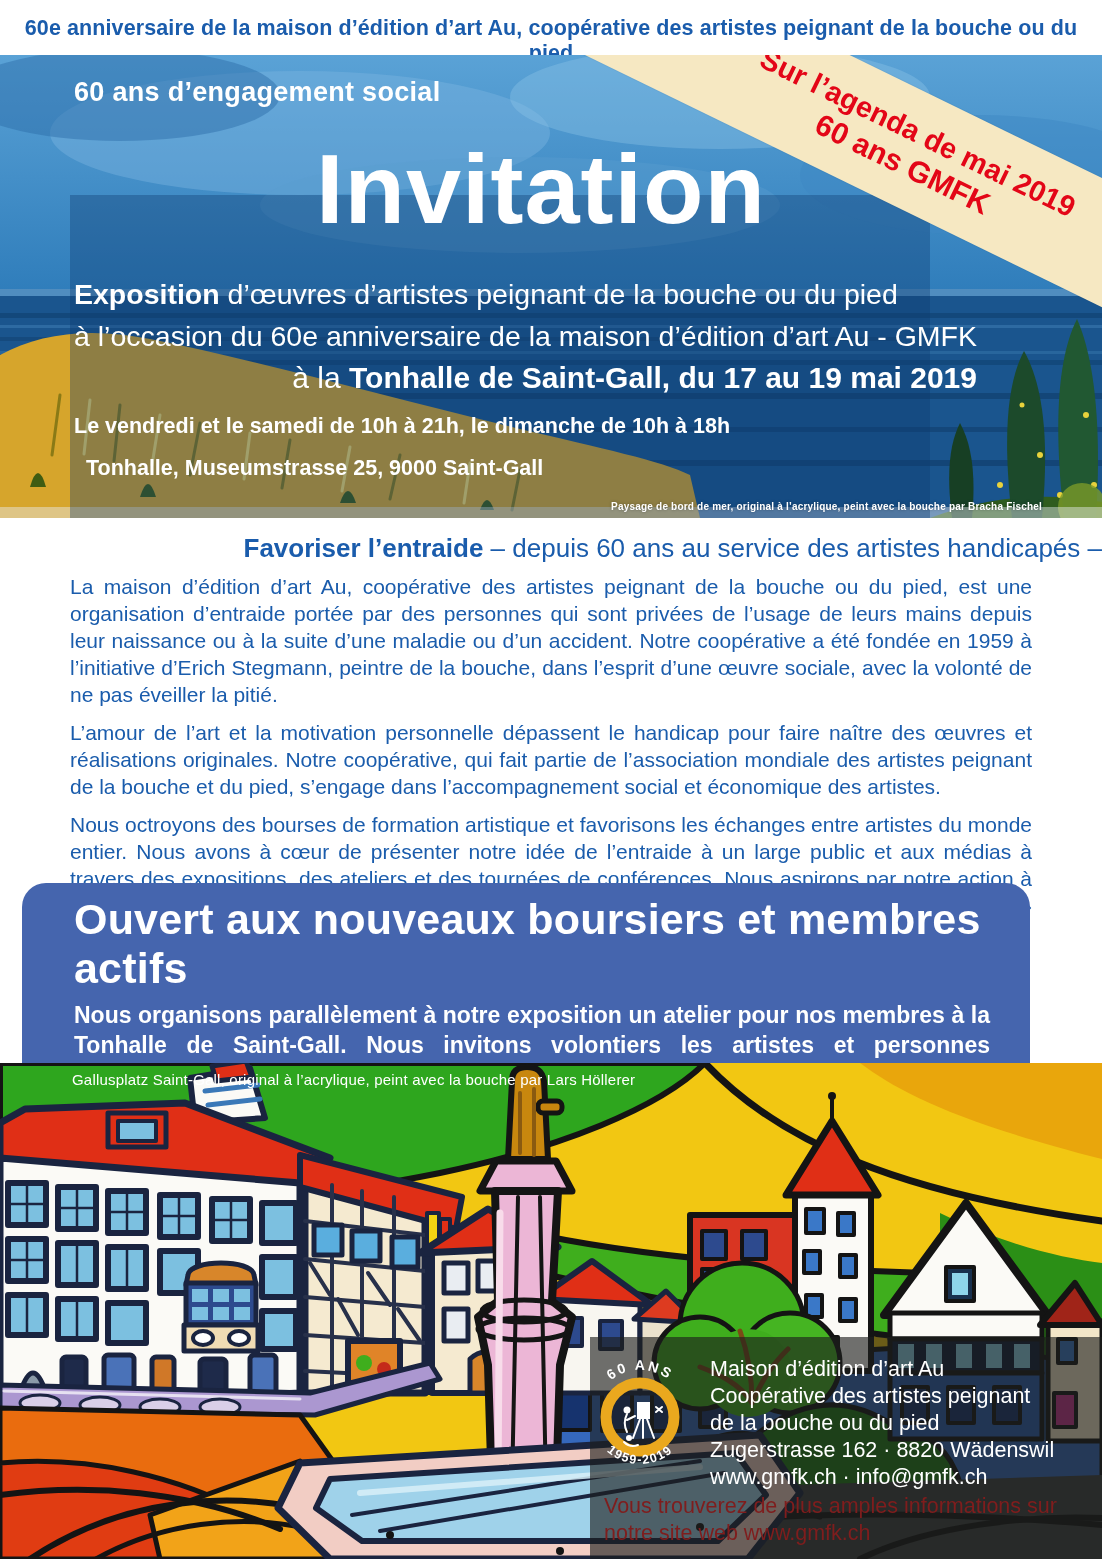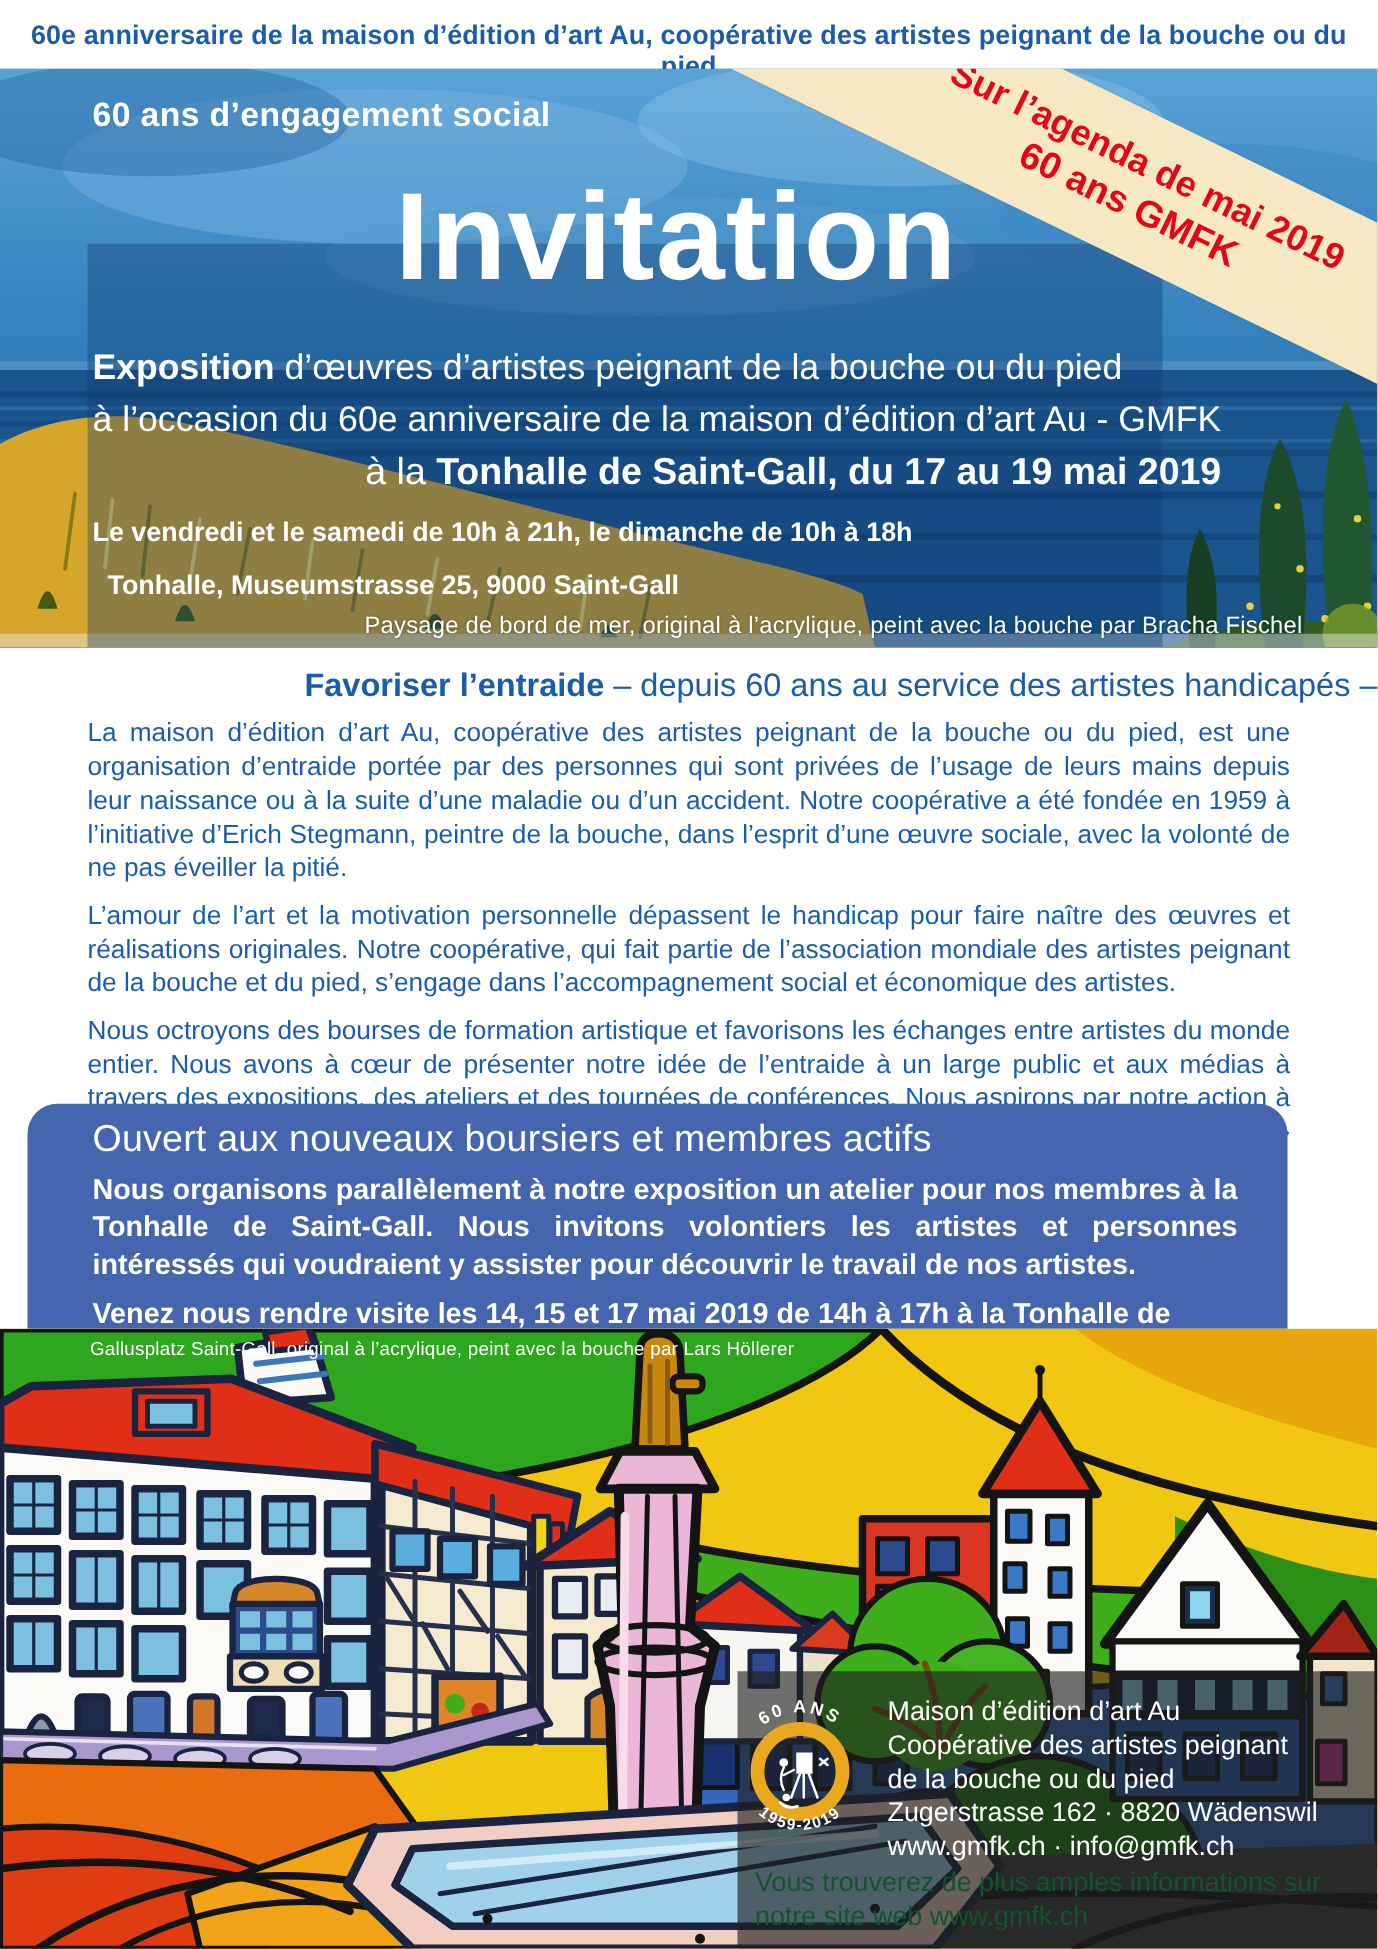--- a/index.html
+++ b/index.html
@@ -35,53 +35,54 @@
     color:#fff;font-weight:bold;font-size:99px;letter-spacing:1px;line-height:1;padding-left:31px;
   }
   .hero-copy{position:absolute;left:74px;top:222px;color:#fff;}
   .hero-copy .l1,.hero-copy .l2{font-size:28.5px;line-height:34px;}
   .hero-copy .l2{margin-top:8px;}
   .hero-copy .l3{font-size:30px;line-height:38px;margin-top:6px;text-align:right;}
   .hero-copy b{font-weight:bold;}
   .hero-copy .hours{font-size:21.5px;font-weight:bold;margin-top:17px;}
   .hero-copy .venue{font-size:21.5px;font-weight:bold;margin-top:17px;margin-left:12px;}
   .hero-caption{
-    position:absolute;right:60px;bottom:6px;color:#fff;font-size:19px;letter-spacing:.2px;
+    position:absolute;right:60px;bottom:6px;color:#fff;font-size:10px;letter-spacing:.2px;
     text-shadow:0 0 3px rgba(0,0,0,.35);
+    font-weight:bold;
   }
 
   
   #entraide{position:absolute;top:518px;left:0;width:1102px;color:#1a5cac;}
   .ent-heading{margin-top:15px;text-align:right;font-size:26px;}
   .ent-heading b{font-weight:bold;}
   .ent-p{
     width:962px;margin:11px 70px 0 70px;font-size:21px;line-height:27px;
     text-align:justify;text-justify:inter-word;
   }
   .ent-p:first-of-type{margin-top:9px;}
 
   
   #open-box{
     position:absolute;left:22px;top:883px;width:1008px;height:180px;
     background:#4565ae;border-radius:24px 24px 0 0;color:#fff;
     padding:0;box-sizing:border-box;
   }
   .ob-inner{padding:12px 40px 0 52px;}
-  .ob-title{font-size:30px;font-weight:normal;letter-spacing:.2px;}
+  .ob-title{font-size:43px;font-weight:bold;letter-spacing:.2px;}
   .ob-body{margin-top:7px;font-size:23px;font-weight:bold;line-height:30px;text-align:justify;width:916px;}
   .ob-visit{margin-top:11px;font-size:23px;font-weight:bold;}
 
   
   #city{position:absolute;top:1063px;left:0;width:1102px;height:496px;overflow:hidden;background:#f2c712;}
   #city svg.bg{position:absolute;left:0;top:0;width:1102px;height:496px;}
   .city-caption{position:absolute;left:72px;top:8px;color:#fff;font-size:15px;letter-spacing:.2px;}
   .footer-overlay{position:absolute;left:590px;top:274px;right:0;bottom:0;background:rgba(28,30,28,0.63);}
   #logo{position:absolute;left:577px;top:291px;width:126px;height:126px;}
   .address{position:absolute;left:710px;top:293px;color:#fff;font-size:21.5px;line-height:27px;}
-  .more-info{position:absolute;left:604px;top:430px;width:465px;color:#14532d;font-size:21.5px;line-height:27px;}
+  .more-info{position:absolute;left:604px;top:430px;width:465px;color:#7f1d1d;font-size:21.5px;line-height:27px;}
 </style>
 </head>
 <body>
 
 <div id="top-note">60e anniversaire de la maison d’édition d’art Au, coopérative des artistes peignant de la bouche ou du pied</div>
 
 <div id="hero">
   <svg class="bg" viewBox="0 0 1102 463" preserveAspectRatio="none">
     <defs>
       <linearGradient id="skyg" x1="0" y1="0" x2="0" y2="1">

